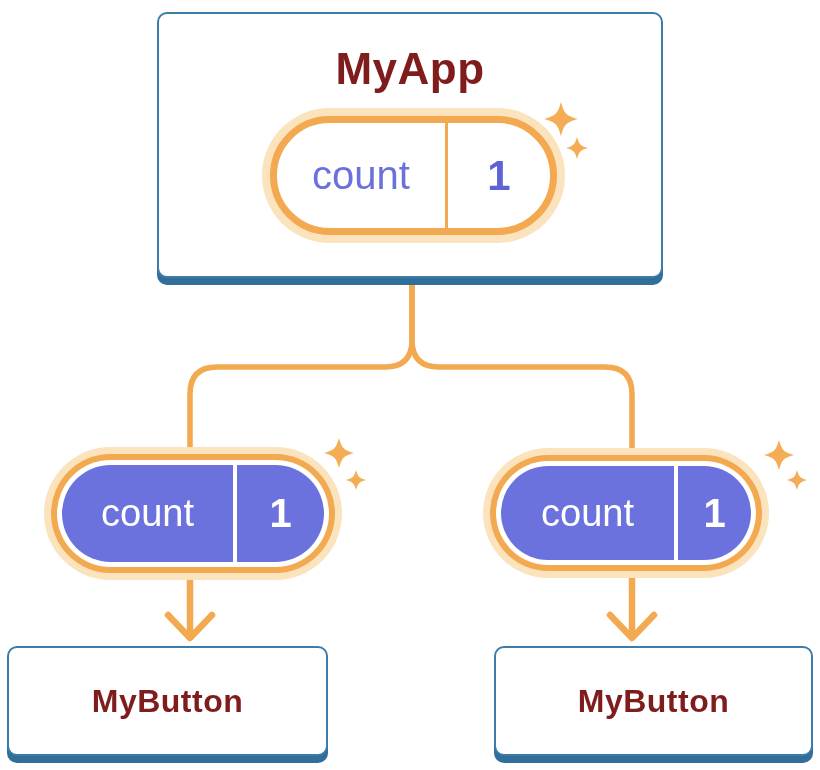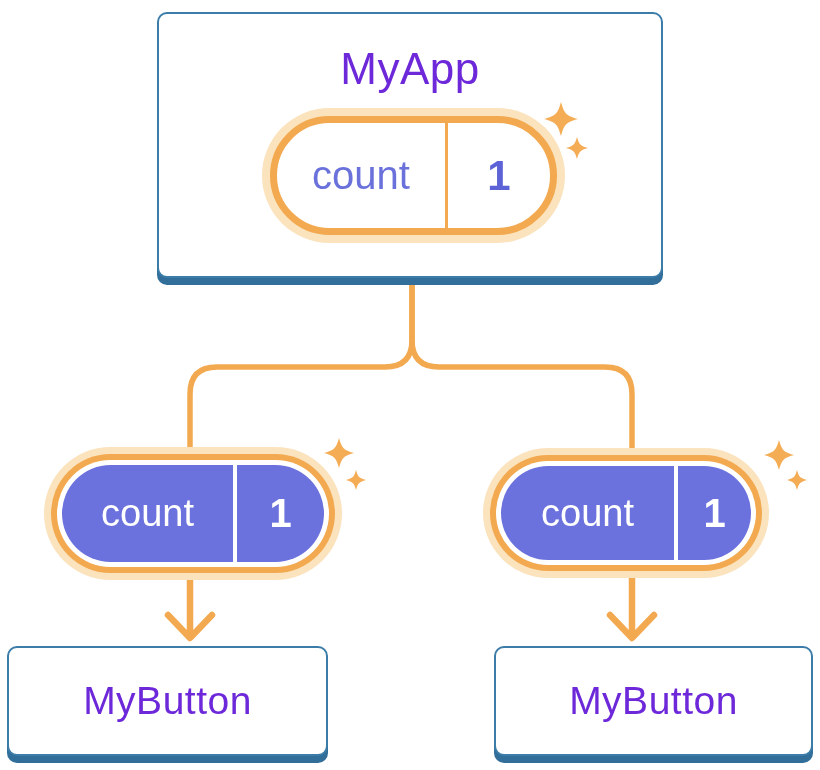--- a/index.html
+++ b/index.html
@@ -13,24 +13,24 @@
   .card {
     position:absolute; background:#ffffff; box-sizing:border-box;
     border:2px solid #3B7CA9; border-radius:10px;
     box-shadow:0 7px 0 #316E99;
   }
   #root-card   { left:157px; top:12px;  width:506px; height:266px; }
   #left-card   { left:7px;   top:646px; width:321px; height:110px; display:flex; align-items:center; justify-content:center; }
   #right-card  { left:494px; top:646px; width:319px; height:110px; display:flex; align-items:center; justify-content:center; }
 
   .card-title {
-    color:#6d28d9; font-weight:normal; letter-spacing:0.5px;
+    color:#7f1d1d; font-weight:bold; letter-spacing:0.5px;
   }
   #root-title { text-align:center; margin-top:30px; font-size:44px; }
-  .child-title { font-size:39px; }
+  .child-title { font-size:32px; }
 
   
   .pill-light-outer {
     position:absolute; left:103px; top:94px; width:303px; height:135px;
     background:#FBE3BE; border-radius:999px; padding:8px; box-sizing:border-box;
   }
   .pill-light-inner {
     width:100%; height:100%; box-sizing:border-box; overflow:hidden;
     background:#ffffff; border:7px solid #F2A94F; border-radius:999px;
     display:flex;

